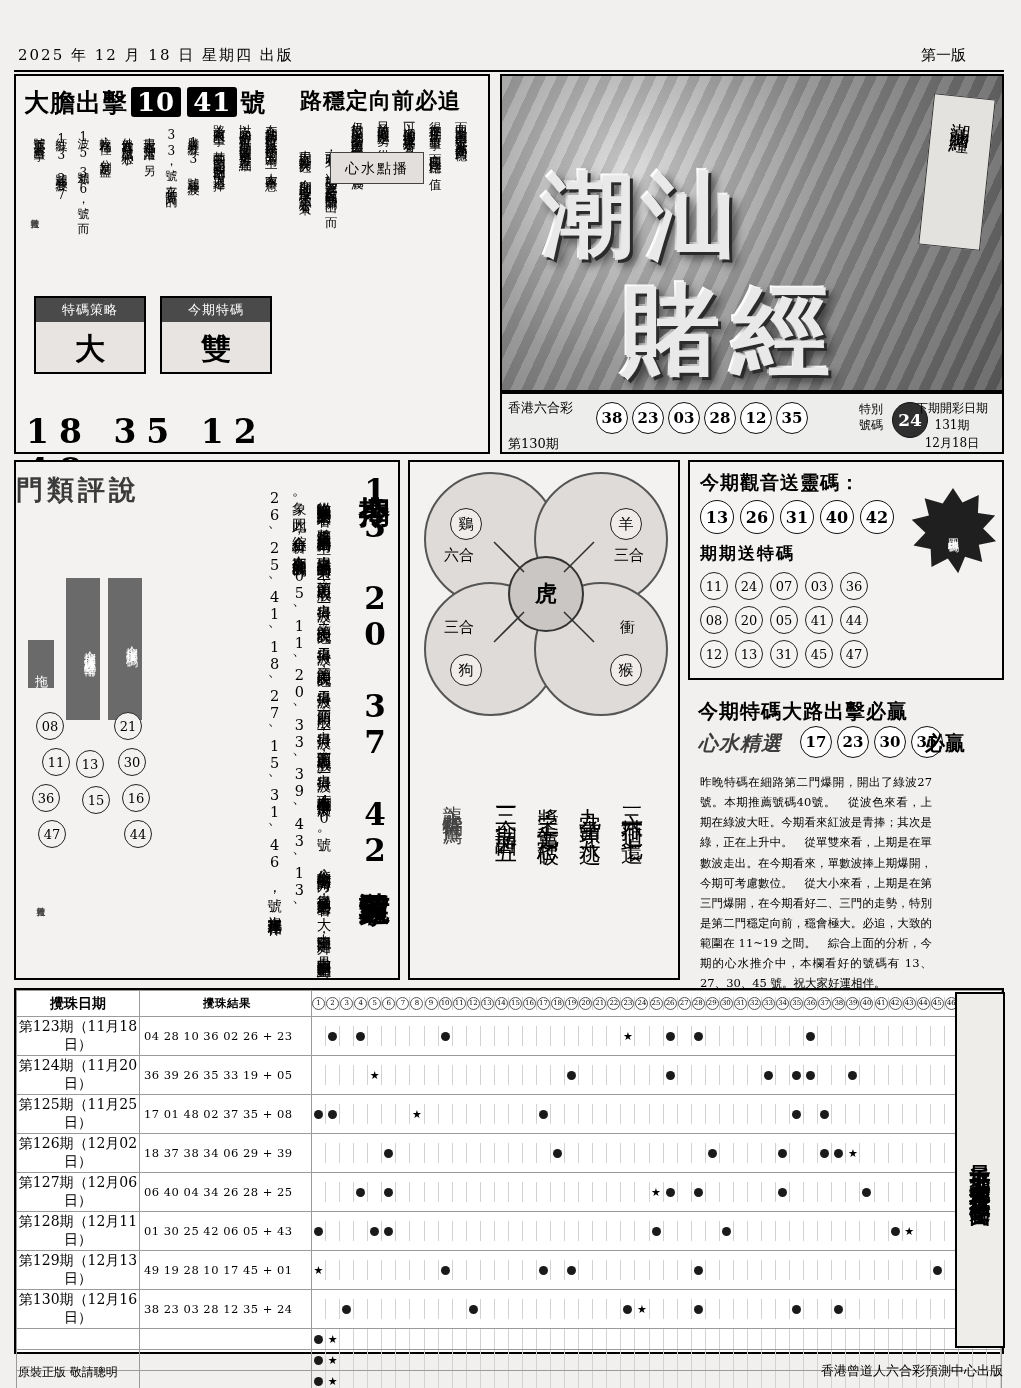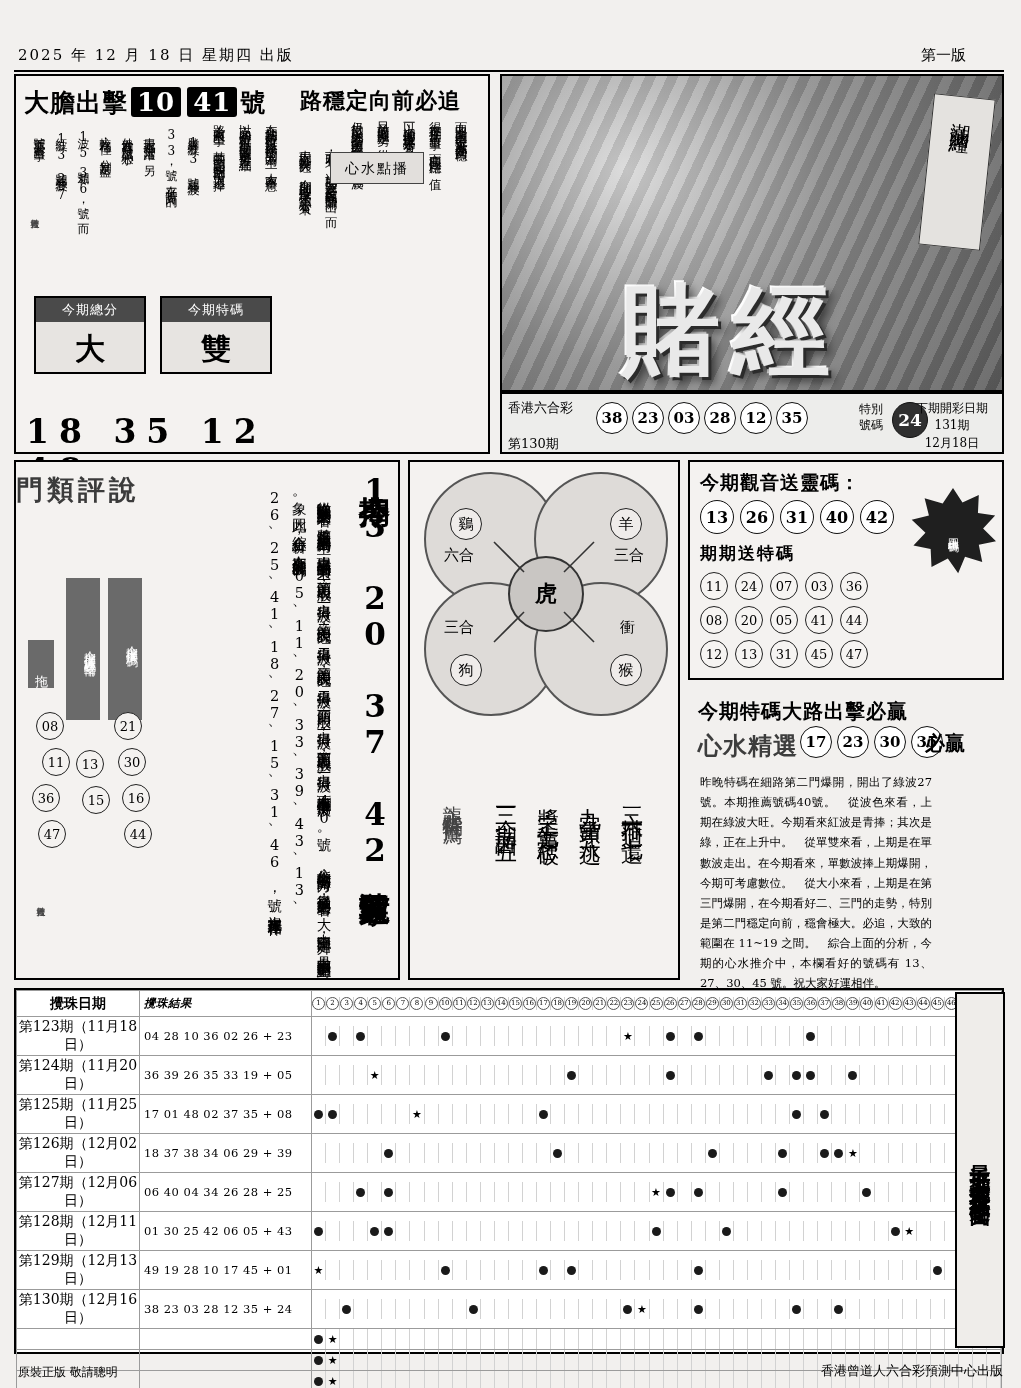--- a/index.html
+++ b/index.html
@@ -65,21 +65,21 @@
   .gy-ball{width:32px;height:32px;border-radius:50%;border:1.5px solid #111;background:#fff;display:flex;align-items:center;justify-content:center;font-size:16px;font-weight:bold;font-family:"DejaVu Serif",serif;}
   .gy-sub{position:absolute;left:700px;top:542px;font-size:17px;font-weight:bold;font-family:"DejaVu Serif",serif;letter-spacing:2px;}
   .gy-grid{position:absolute;left:700px;top:572px;}
   .gy-row{display:flex;gap:7px;margin-bottom:6px;}
   .gy-small{width:26px;height:26px;border-radius:50%;border:1.3px solid #222;display:flex;align-items:center;justify-content:center;font-size:13px;background:#f6f4f2;font-family:"DejaVu Serif",serif;}
   .starburst{position:absolute;right:6px;top:26px;width:86px;height:86px;background:#1f1f1f;color:#fff;font-size:11px;display:flex;align-items:center;justify-content:center;text-align:center;
      clip-path:polygon(50% 0%,61% 17%,80% 8%,79% 29%,99% 32%,85% 47%,100% 62%,80% 66%,84% 86%,64% 80%,56% 99%,44% 82%,25% 92%,24% 71%,4% 67%,18% 52%,2% 37%,22% 32%,17% 12%,38% 18%);}
   .starburst span{writing-mode:vertical-rl;text-orientation:upright;line-height:1.2;letter-spacing:1px;}
   #hotbox{left:688px;top:688px;width:316px;height:292px;}
   .hot-title{position:absolute;left:698px;top:698px;font-size:20px;font-weight:bold;font-family:"DejaVu Serif",serif;letter-spacing:1px;}
-  .hot-sub{position:absolute;left:698px;top:730px;font-size:24px;font-weight:bold;font-family:"DejaVu Serif",serif;letter-spacing:1px;color:#3d3d3d;}
+  .hot-sub{position:absolute;left:698px;top:730px;font-size:20px;font-weight:bold;font-family:"DejaVu Serif",serif;letter-spacing:1px;color:#3d3d3d;font-style:italic;}
   .hot-balls{position:absolute;left:800px;top:726px;display:flex;gap:5px;}
   .hot-ball{width:30px;height:30px;border-radius:50%;border:1.5px solid #111;background:#fff;display:flex;align-items:center;justify-content:center;font-size:15px;font-weight:bold;font-family:"DejaVu Serif",serif;}
   .hot-text{position:absolute;left:700px;top:772px;width:232px;font-size:11.5px;line-height:1.75;font-family:"DejaVu Serif",serif;text-align:justify;}
   .hot-side{position:absolute;right:8px;top:78px;width:76px;font-size:11px;font-family:"DejaVu Serif",serif;line-height:1.6;border:1px solid #555;padding:4px;background:#eceae7;}
   
   #trend{left:14px;top:988px;width:990px;height:366px;background:#fff;}
   .th{font-size:15px;font-weight:bold;font-family:"DejaVu Serif",serif;}
   table.trend{border-collapse:collapse;width:100%;height:100%;table-layout:fixed;}
   table.trend td{border:1px solid #9b9b9b;font-family:"DejaVu Serif",serif;}
   .c-date{width:120px;font-size:14px;text-align:center;}
@@ -129,32 +129,33 @@
   <div class="vcol" style="left:348px;top:112px;height:254px;font-size:12.5px;">仍然是以大細路方向的表現十分大旺，另外在色波</div>
   <div class="vcol" style="left:374px;top:112px;height:254px;font-size:12.5px;">目前的攤路走勢，從整體的格局看來，</div>
   <div class="vcol" style="left:400px;top:112px;height:254px;font-size:12.5px;">以上一期的攪珠結果看來，所得出的</div>
   <div class="vcol" style="left:426px;top:112px;height:254px;font-size:12.5px;">得在今期作一番出擊，而穩固路穩，值</div>
   <div class="vcol" style="left:452px;top:112px;height:254px;font-size:12.5px;">而中路方向的表現近來亦走勢回穩，</div>
   <div class="stamp" style="left:28px;top:212px;height:70px;">曾道人報社</div>
   <div style="position:absolute;left:330px;top:152px;width:92px;height:30px;border:1px solid #444;background:#e2dfdc;font-size:14px;text-align:center;line-height:30px;font-family:'DejaVu Serif',serif;letter-spacing:2px;">心水點播</div>
 
   <div class="scorewrap">
     <div class="scorecell" style="left:0;top:0;">
-      <div class="lab">今期總分</div>
+      <div class="lab">特碼策略</div>
       <div class="val">大</div>
     </div>
     <div class="scorecell" style="left:126px;top:0;">
       <div class="lab">今期特碼</div>
       <div class="val">雙</div>
     </div>
   </div>
   <div class="bignums">18 35  12 48</div>
 
   <div class="box" id="logoPanel">
     <div class="logo-bg"></div>
+    <div class="logo-word logo-1">潮汕</div>
     <div class="logo-word logo-2">賭經</div>
     <div class="logo-side">
         <span>潮汕賭經</span>
       </div>
   </div>
 
   <div class="box" id="drawBar">
     <div class="mark-label">
       <div>香港六合彩</div>
       <div style="margin-top:16px;">第130期</div>
@@ -276,21 +277,21 @@
       <div class="hot-ball">35</div>
     </div>
   <div style="position:absolute;left:925px;top:730px;font-size:20px;font-weight:bold;font-family:'DejaVu Serif',serif;">必贏</div>
   <div class="hot-text">昨晚特碼在細路第二門爆開，開出了綠波27號。本期推薦號碼40號。　從波色來看，上期在綠波大旺。今期看來紅波是青捧；其次是綠，正在上升中。　從單雙來看，上期是在單數波走出。在今期看來，單數波捧上期爆開，今期可考慮數位。　從大小來看，上期是在第三門爆開，在今期看好二、三門的走勢，特別是第二門穩定向前，穩會極大。必追，大致的範圍在 11~19 之間。　綜合上面的分析，今期的心水推介中，本欄看好的號碼有 13、27、30、45 號。祝大家好運相伴。</div>
 
   <div class="box" id="trend">
     <table class="trend">
       <thead>
         <tr style="height:26px;">
           <td class="c-date th">攪珠日期</td>
-          <td class="c-res th" style="text-align:left;font-style:italic;">攪珠結果</td>
+          <td class="c-res th" style="text-align:center;">攪珠結果</td>
           <td class="c-grid">
               <div class="headnum" id="headNums">
                 <div class="hn"><span class="o">1</span></div>
                 <div class="hn"><span class="o">2</span></div>
                 <div class="hn"><span class="o">3</span></div>
                 <div class="hn"><span class="o">4</span></div>
                 <div class="hn"><span class="o">5</span></div>
                 <div class="hn"><span class="o">6</span></div>
                 <div class="hn"><span class="o">7</span></div>
                 <div class="hn"><span class="o">8</span></div>

